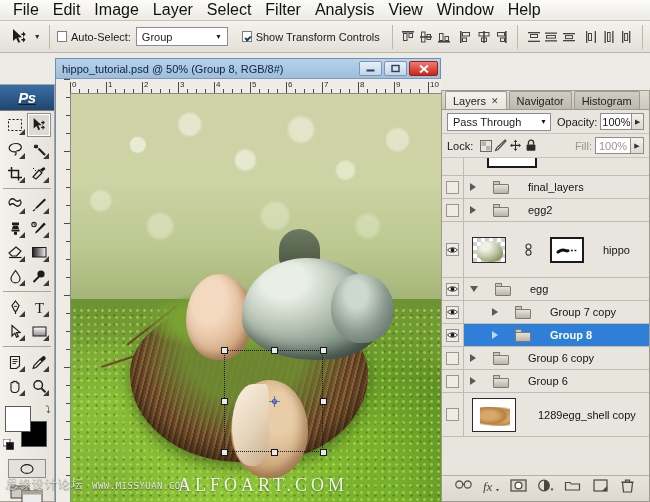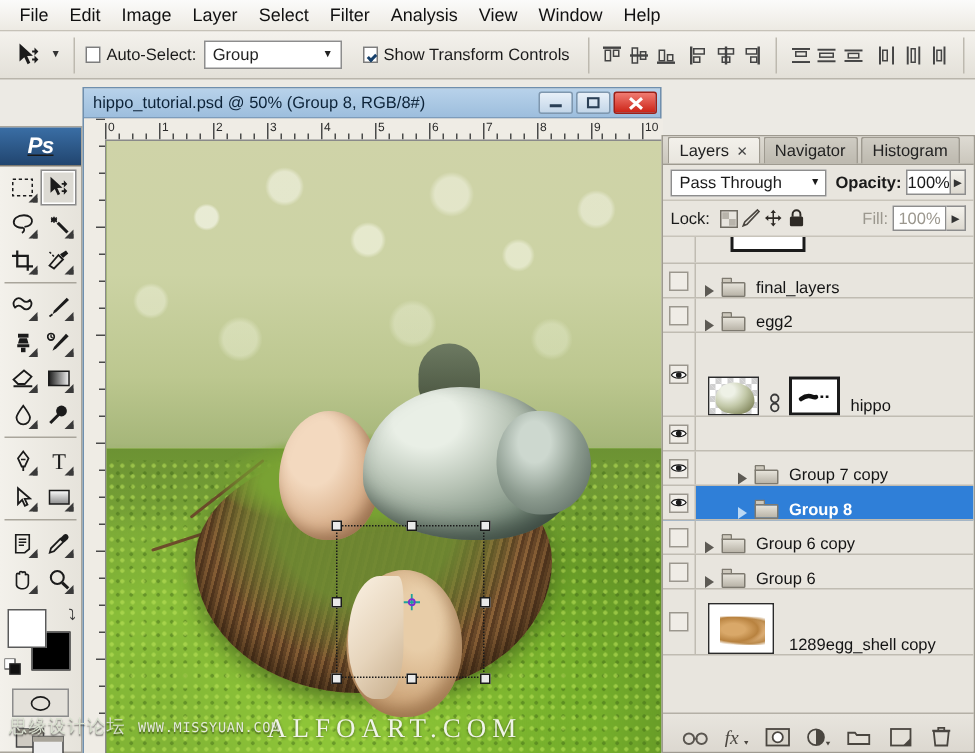--- a/index.html
+++ b/index.html
@@ -13,21 +13,21 @@
   #app{position:absolute;inset:0;background:#eceae4;}
 
   
   .menubar{
     position:absolute;left:0;top:0;width:650px;height:21px;
     background:linear-gradient(#fbfbfa,#edeae3);
     border-bottom:1px solid #c6c2b8;
     display:flex;align-items:center;padding-left:6px;box-sizing:border-box;
   }
   .menubar .mi{
-    font-size:12px;color:#111;padding:2px 7px;white-space:nowrap;cursor:default;
+    font-size:16px;color:#111;padding:2px 7px;white-space:nowrap;cursor:default;
   }
 
   
   .optionsbar{
     position:absolute;left:0;top:21px;width:650px;height:32px;
     background:linear-gradient(#f4f2ed,#e3e0d8);
     border-bottom:1px solid #b9b5ab;
     box-sizing:border-box;
     display:flex;align-items:center;
   }
@@ -248,21 +248,21 @@
   .ptab .x{margin-left:5px;font-size:9px;color:#444;}
   .prow{
     height:24px;display:flex;align-items:center;padding:0 5px;box-sizing:border-box;
     border-bottom:1px solid #c8c4ba;background:#e8e5de;
   }
   .blendsel{
     flex:0 0 auto;width:104px;height:18px;border:1px solid #8d8d8d;background:#fff;
     display:flex;align-items:center;justify-content:space-between;box-sizing:border-box;
     padding:0 3px 0 5px;font-size:11px;color:#1a1a1a;
   }
-  .opLbl{margin-left:6px;font-size:11px;color:#1a1a1a;font-weight:bold;}
+  .opLbl{margin-left:6px;font-size:11px;color:#1a1a1a;}
   .numbox{
     width:36px;height:17px;border:1px solid #8d8d8d;background:#fff;
     display:flex;align-items:center;justify-content:center;font-size:11px;
     box-sizing:border-box;margin-left:3px;
   }
   .spin{
     width:13px;height:17px;border:1px solid #8d8d8d;border-left:none;
     background:linear-gradient(#f4f2ec,#ddd9d0);
     display:flex;align-items:center;justify-content:center;font-size:7px;color:#333;
     box-sizing:border-box;
@@ -284,21 +284,21 @@
   .layer.sel .lname{color:#fff;font-weight:bold;}
   .eyecell{
     width:22px;height:100%;display:flex;align-items:center;justify-content:center;
     border-right:1px solid #c0bcb2;box-sizing:border-box;flex:0 0 22px;
   }
   .eyebox{
     width:13px;height:13px;border:1px solid #9b978e;background:#efece6;box-sizing:border-box;
     display:flex;align-items:center;justify-content:center;
   }
   .eyebox.empty{background:#efece6;}
-  .lbody{flex:1;display:flex;align-items:flex-end;height:100%;padding-left:6px;box-sizing:border-box;overflow:hidden;}
+  .lbody{flex:1;display:flex;align-items:center;height:100%;padding-left:6px;box-sizing:border-box;overflow:hidden;gap:12px;}
   .tri{
     width:0;height:0;border-top:4px solid transparent;border-bottom:4px solid transparent;
     border-left:6px solid #5d5a54;margin-right:5px;flex:0 0 auto;
   }
   .tri.open{
     border-left:4px solid transparent;border-right:4px solid transparent;
     border-top:6px solid #5d5a54;border-bottom:none;margin-right:5px;
   }
   .tri.on-sel{border-left-color:#bcd9f4;}
   .folder{
@@ -346,21 +346,21 @@
     position:absolute;left:23px;top:-12px;width:50px;height:22px;
     border:2px solid #1b1b1b;background:#fff;box-sizing:border-box;
   }
   .pfooter{
     position:absolute;left:0;bottom:0;width:100%;height:26px;
     background:linear-gradient(#e8e5de,#dcd8d0);
     border-top:1px solid #b4b0a6;
     display:flex;align-items:center;justify-content:space-around;
     padding:0 8px;box-sizing:border-box;
   }
-  .fbtn{width:19px;height:19px;display:flex;align-items:flex-end;justify-content:center;}
+  .fbtn{width:19px;height:19px;display:flex;align-items:flex-start;justify-content:center;}
 
   
   .wm{
     position:absolute;left:0;bottom:0;width:441px;height:40px;
     display:flex;align-items:center;pointer-events:none;padding-left:16px;
   }
   .wm-cn{
     position:absolute;left:6px;bottom:9px;font-size:12px;color:#d8dfcf;
     font-family:"DejaVu Sans",sans-serif;letter-spacing:1px;
     text-shadow:0 1px 1px rgba(0,0,0,.5);
@@ -984,20 +984,28 @@
 
       <div class="layer" style="height:23px;">
         <div class="eyecell">
           <div class="eyebox">
             <svg width="11" height="8" viewBox="0 0 11 8">
                 <path d="M0.6 4 C2.2 1.2 8.8 1.2 10.4 4 C8.8 6.8 2.2 6.8 0.6 4z" fill="#fff" stroke="#1b1b1b" stroke-width="0.9"></path>
                 <circle cx="5.5" cy="4" r="1.9" fill="#1b1b1b"></circle>
               </svg>
           </div>
         </div>
+        <div class="lbody">
+          <div class="tri open"></div>
+          <div class="folder">
+              <div class="ft"></div>
+              <div class="fb"></div>
+            </div>
+          <span class="lname">egg</span>
+        </div>
       </div>
 
       <div class="layer" style="height:23px;">
         <div class="eyecell">
           <div class="eyebox">
             <svg width="11" height="8" viewBox="0 0 11 8">
                 <path d="M0.6 4 C2.2 1.2 8.8 1.2 10.4 4 C8.8 6.8 2.2 6.8 0.6 4z" fill="#fff" stroke="#1b1b1b" stroke-width="0.9"></path>
                 <circle cx="5.5" cy="4" r="1.9" fill="#1b1b1b"></circle>
               </svg>
           </div>

